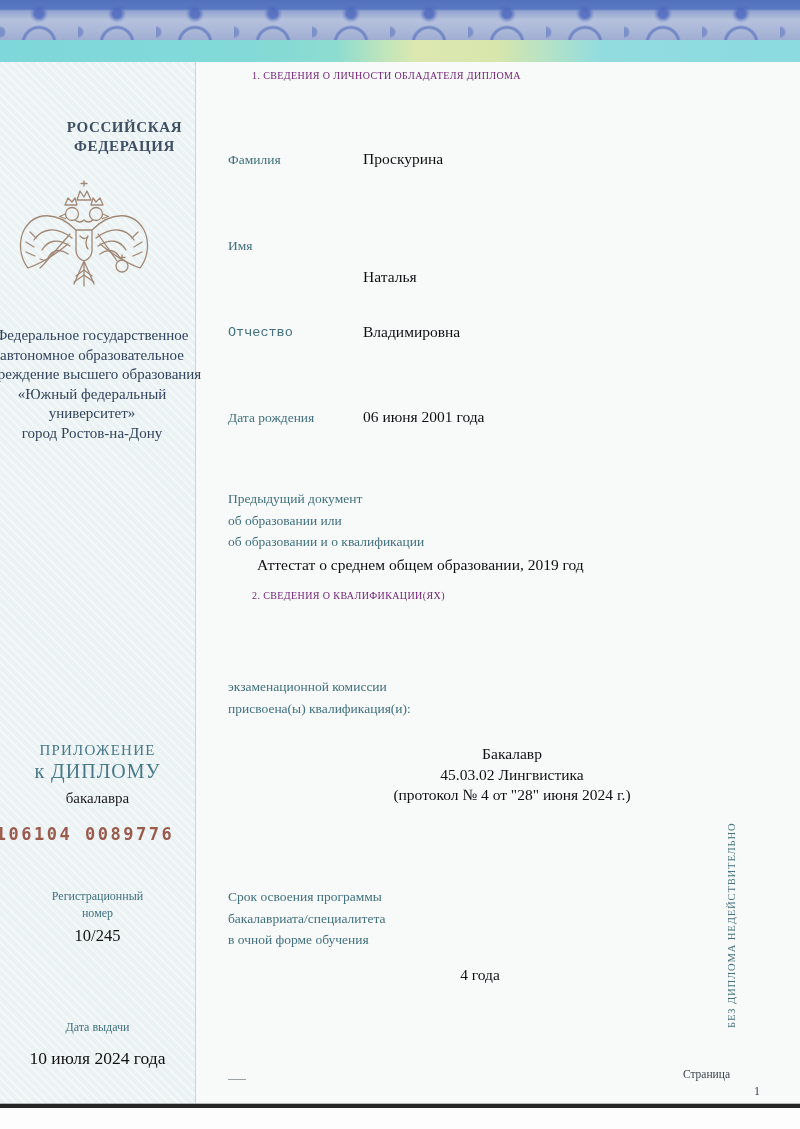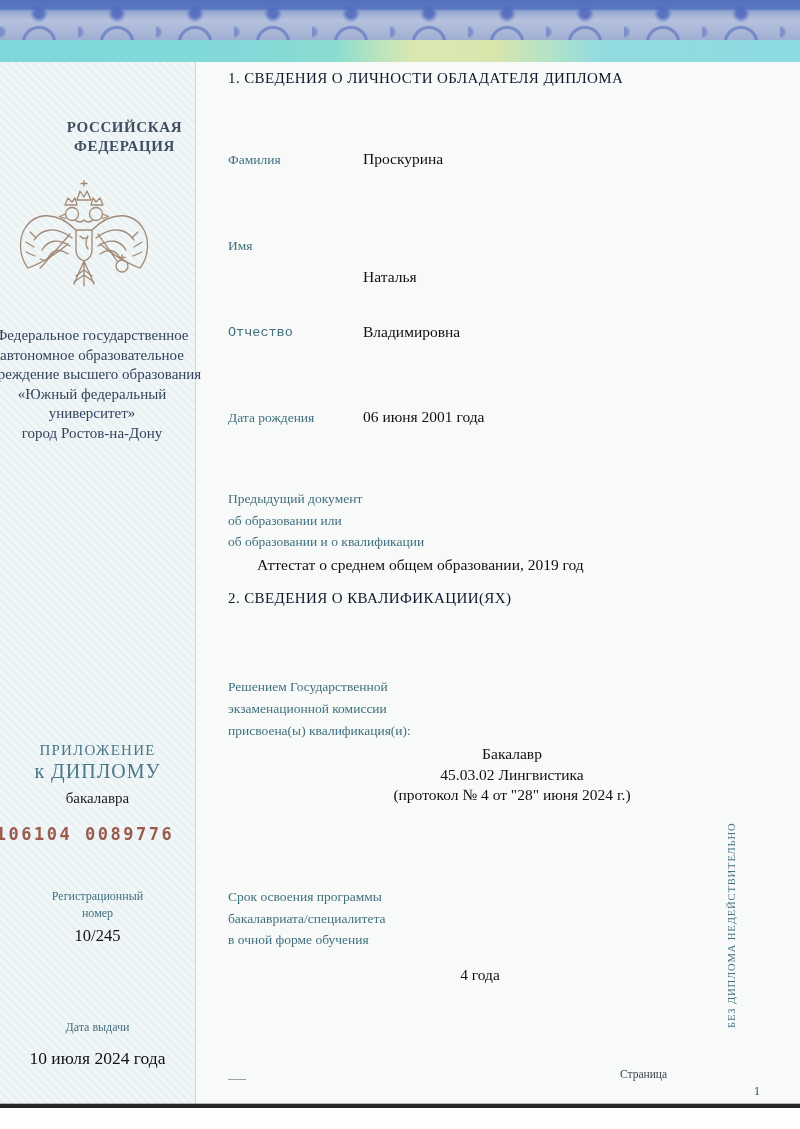--- a/index.html
+++ b/index.html
@@ -67,42 +67,42 @@
     left:-20px;top:824px;width:210px;text-align:center;
     font-family:"DejaVu Sans Mono", monospace;font-weight:bold;
     font-size:17px;letter-spacing:2.5px;color:#9a5a4c;white-space:nowrap;
   }
   .reg-label{left:0;top:888px;width:195px;text-align:center;
     font-size:12px;line-height:17px;color:#41707f;}
   .reg-value{left:0;top:926px;width:195px;text-align:center;font-size:16.5px;color:#111;}
   .issue-label{left:0;top:1020px;width:195px;text-align:center;font-size:12px;color:#41707f;}
   .issue-value{left:0;top:1048px;width:195px;text-align:center;font-size:17.5px;color:#111;}
   
-  .sec-title{font-size:15px;letter-spacing:.4px;color:#0f172a;}
+  .sec-title{font-size:10px;letter-spacing:.4px;color:#701a75;margin-left:24px;}
   .sec1{left:228px;top:70px;width:520px;}
   .sec2{left:228px;top:590px;width:520px;}
   .field-label{left:228px;width:130px;font-size:13.5px;color:#41707f;}
   .field-value{left:363px;width:330px;font-size:15.5px;color:#101014;}
   .fl-0{top:152px;} .fv-0{top:150px;}
   .fl-1{top:238px;} .fv-1{top:236px;margin-top:32px;}
   .fl-2{top:325px;font-family:Liberation Mono, monospace;} .fv-2{top:323px;}
   .fl-3{top:410px;} .fv-3{top:408px;}
   .prevdoc{left:228px;top:488px;width:330px;font-size:13.5px;line-height:21.5px;color:#41707f;}
   .prevdoc-value{left:257px;top:556px;width:480px;font-size:15.5px;color:#101014;}
   .commission{left:228px;top:676px;width:330px;font-size:13.5px;line-height:22px;color:#41707f;}
   .qualification{left:292px;top:744px;width:440px;text-align:center;
     font-size:15.5px;line-height:20.5px;color:#101014;}
   .duration{left:228px;top:886px;width:330px;font-size:13.5px;line-height:21.5px;color:#41707f;}
   .duration-value{left:380px;top:966px;width:200px;text-align:center;font-size:15.5px;color:#101014;}
   .invalid-note{
     left:726px;top:828px;height:200px;width:16px;
     writing-mode:vertical-rl;transform:rotate(180deg);
     font-size:10.5px;letter-spacing:.9px;color:#48737f;white-space:nowrap;
   }
-  .page-num-label{left:620px;top:1068px;width:110px;font-size:11.5px;color:#3c4450;}
+  .page-num-label{left:620px;top:1068px;width:110px;text-align:right;font-size:11.5px;color:#3c4450;}
   .page-num{left:700px;top:1084px;width:60px;text-align:right;font-size:12px;color:#3c4450;}
   .small-dash{position:absolute;left:228px;top:1079px;width:18px;height:1px;background:#9aa3a6;}
 </style>
 </head>
 <body>
 
 <div class="page">
 
   <div class="band-guilloche"></div>
   <div class="band-cyan"></div>
@@ -197,21 +197,20 @@
   <div class="abs prevdoc">
     <div>Предыдущий документ</div>
     <div>об образовании или</div>
     <div>об образовании и о квалификации</div>
   </div>
   <div class="abs prevdoc-value">Аттестат о среднем общем образовании, 2019 год</div>
 
   <div class="abs sec-title sec2">2. СВЕДЕНИЯ О КВАЛИФИКАЦИИ(ЯХ)</div>
 
   <div class="abs commission">
-    <div>Решением Государственной</div>
     <div>экзаменационной комиссии</div>
     <div>присвоена(ы) квалификация(и):</div>
   </div>
 
   <div class="abs qualification">
     <div>Бакалавр</div>
     <div>45.03.02 Лингвистика</div>
     <div>(протокол № 4 от "28" июня 2024 г.)</div>
   </div>
 

